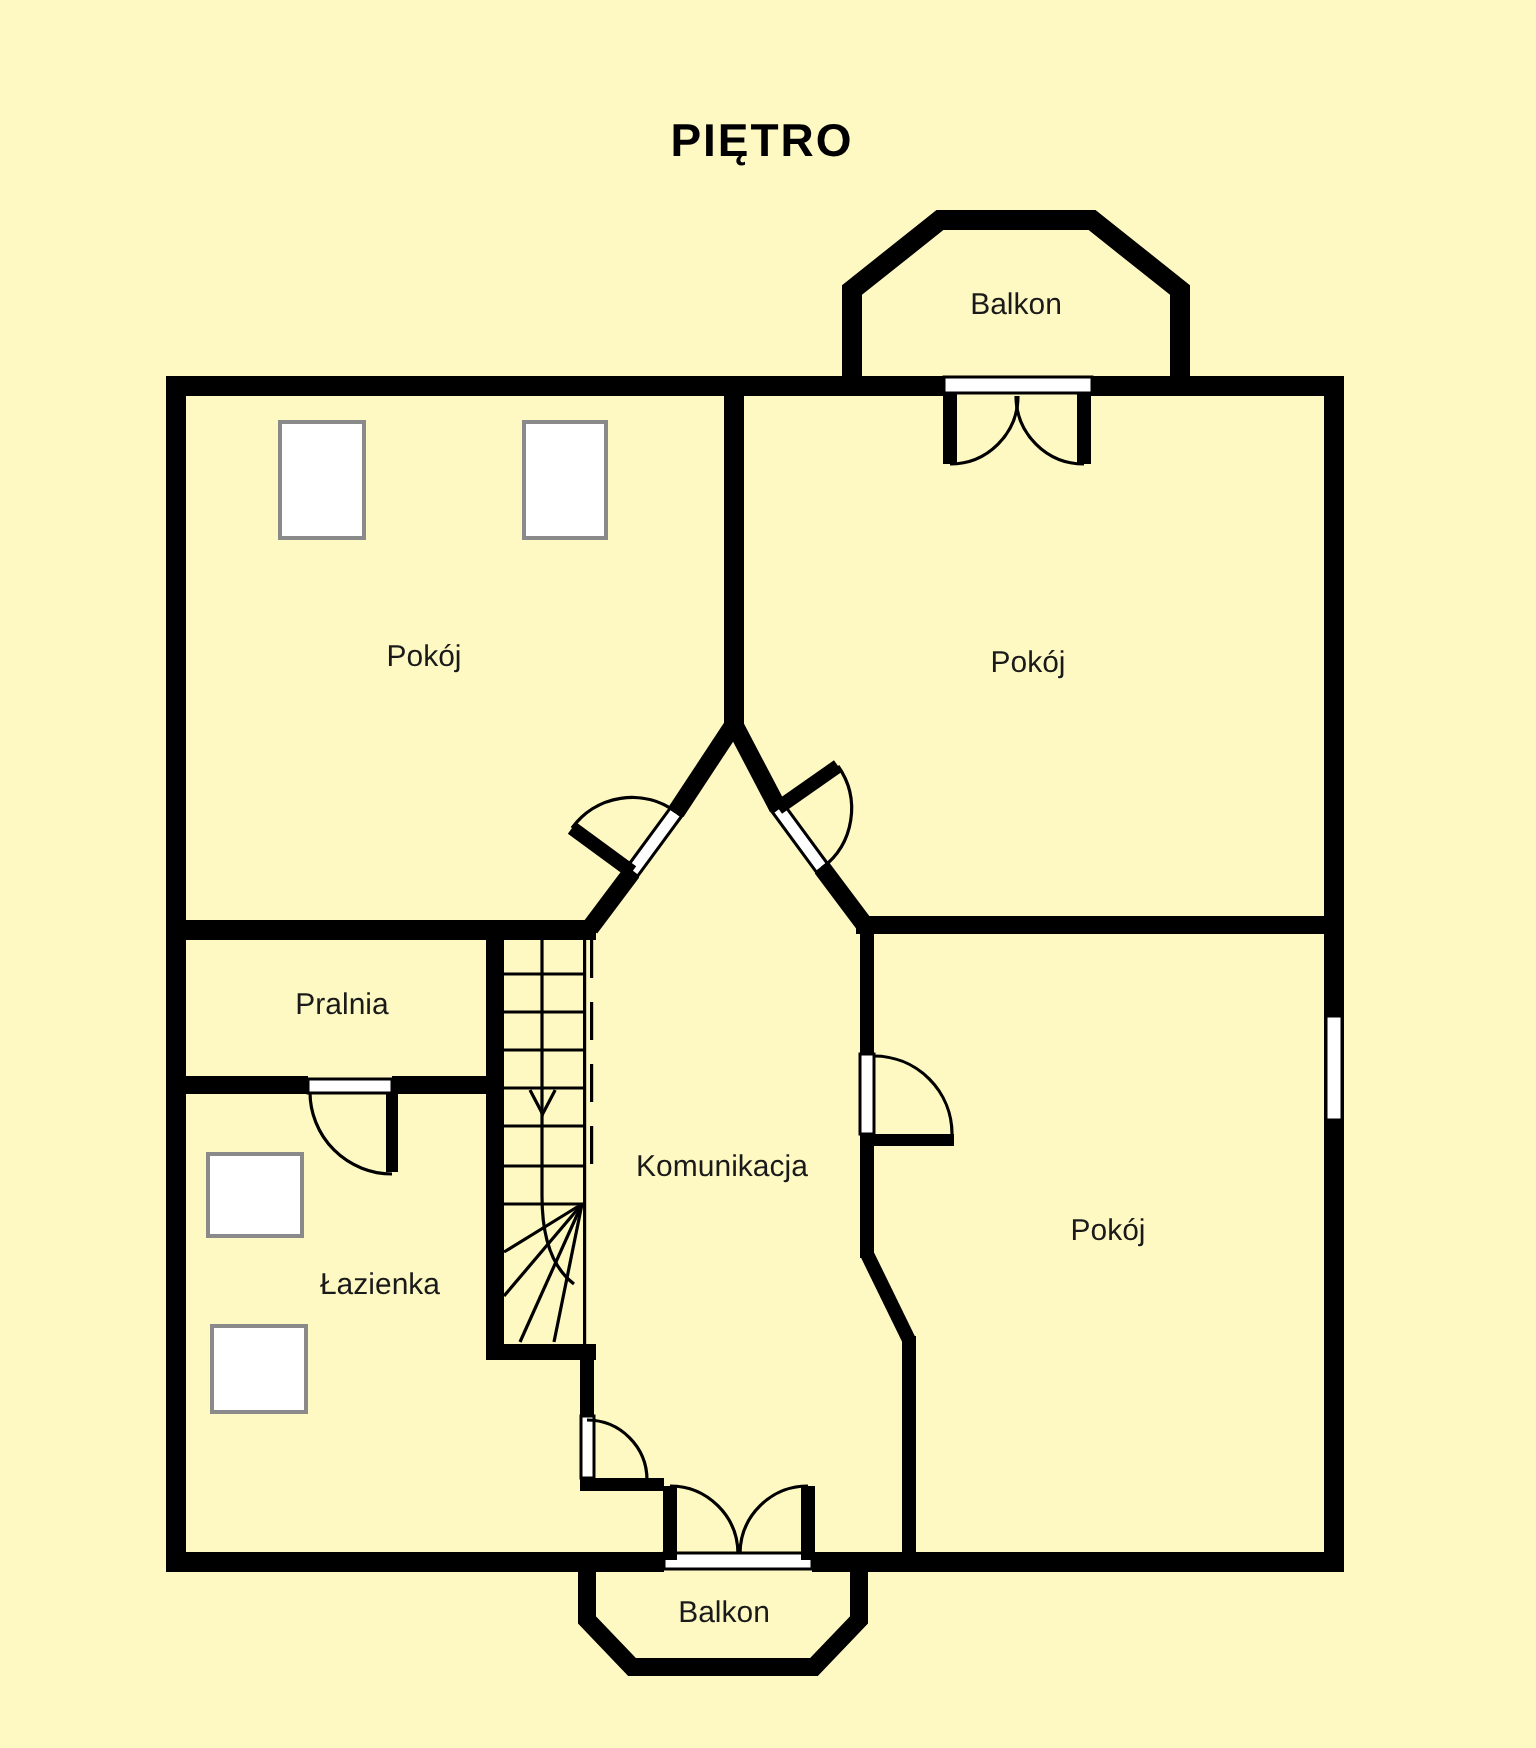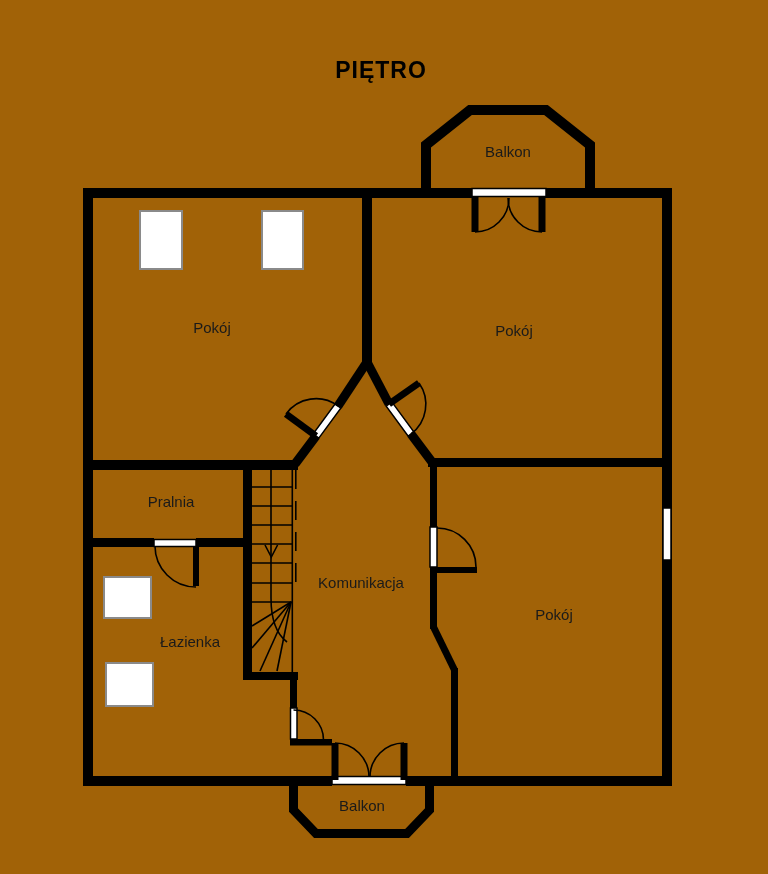--- a/index.html
+++ b/index.html
@@ -4,21 +4,21 @@
 <style>
   html, body {
     margin: 0;
     padding: 0;
     background: #ffffff;
   }
   .canvas {
     position: relative;
     width: 768px;
     height: 874px;
-    background: #a16207;
+    background: #fef9c3;
     overflow: hidden;
     font-family: "Liberation Sans", sans-serif;
   }
   svg { display: block; }
   .room-label {
     font-family: "Liberation Sans", sans-serif;
     font-size: 15px;
     fill: #1a1a1a;
   }
   .plan-title {

